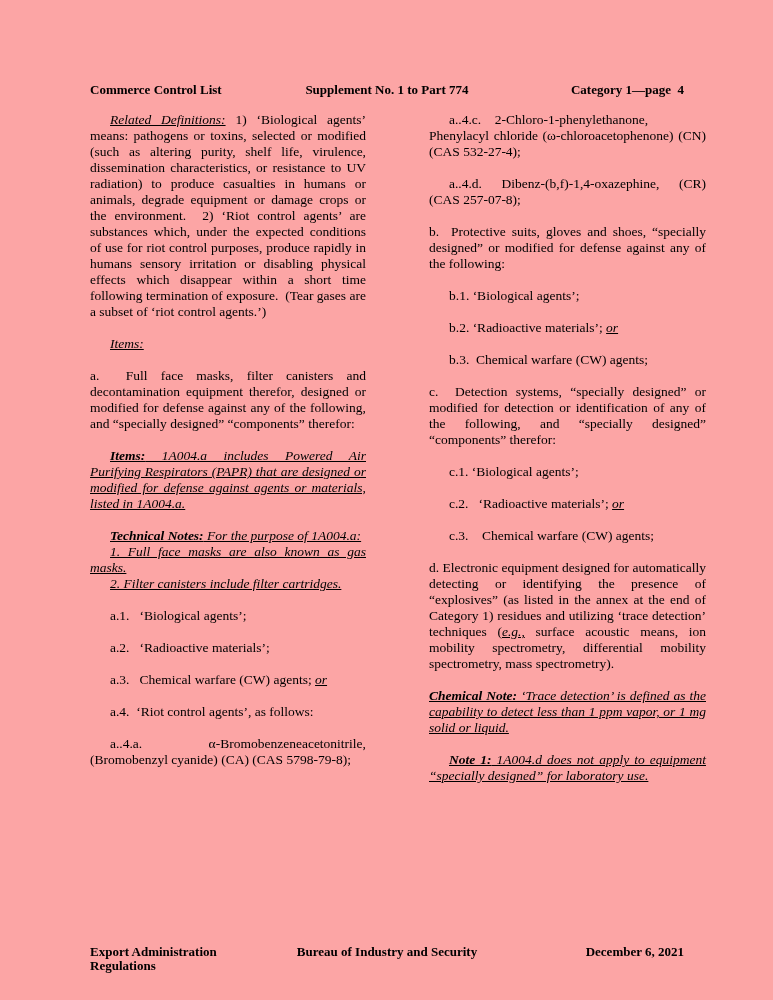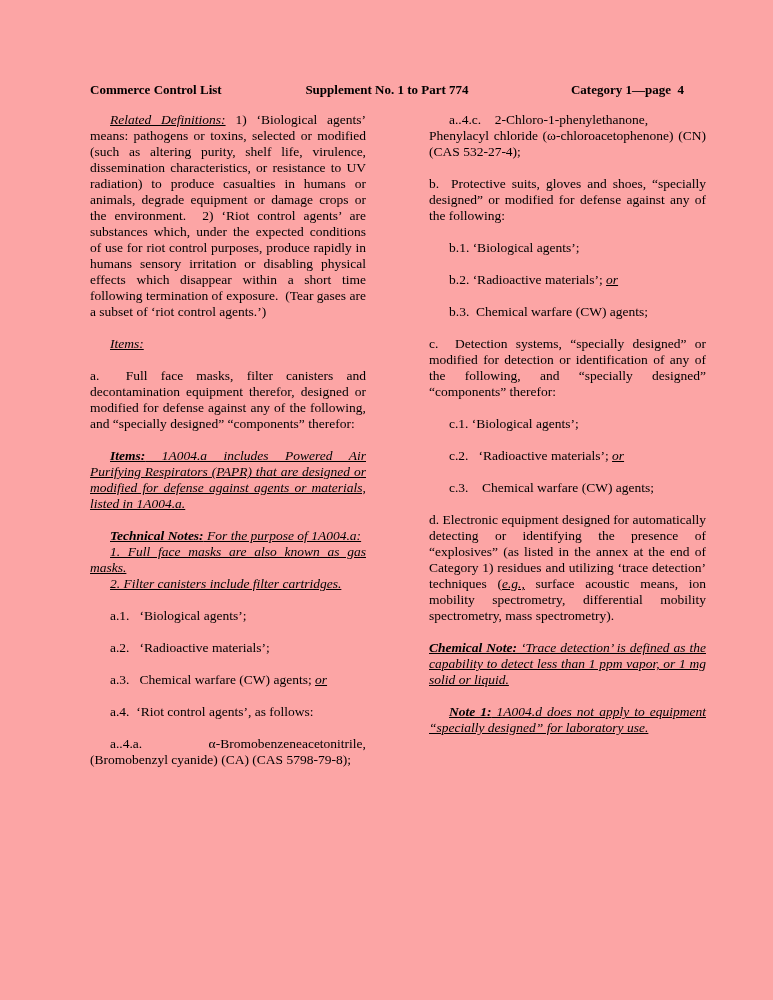--- a/index.html
+++ b/index.html
@@ -64,34 +64,40 @@
     <p class="para indent">a.2.&nbsp;&nbsp;&nbsp;‘Radioactive materials’;</p>
     <p class="para indent"><span>a.3.&nbsp;&nbsp;&nbsp;Chemical warfare (CW) agents; </span><span class="i">or</span></p>
     <p class="para indent">a.4.&nbsp; ‘Riot control agents’, as follows:</p>
 
     <p class="para indent">a..4.a. α-Bromobenzeneacetonitrile, (Bromobenzyl cyanide) (CA) (CAS 5798-79-8);</p>
   </div>
 
   <div class="col col-right">
     <p class="para indent"><span>a..4.c.&nbsp;&nbsp;&nbsp;&nbsp;2-Chloro-1-phenylethanone,</span><br><span>Phenylacyl chloride (ω-chloroacetophenone) (CN) (CAS 532-27-4);</span></p>
 
+    <p class="para indent">a..4.d. Dibenz-(b,f)-1,4-oxazephine, (CR) (CAS 257-07-8);</p>
 
 
 
     <p class="para">b.&nbsp; Protective suits, gloves and shoes, “specially designed” or modified for defense against any of the following:</p>
     <p class="para indent">b.1.&nbsp;‘Biological agents’;</p>
     <p class="para indent"><span>b.2.&nbsp;‘Radioactive materials’; </span><span class="i">or</span></p>
     <p class="para indent">b.3.&nbsp;&nbsp;Chemical warfare (CW) agents;</p>
 
     <p class="para">c.&nbsp; Detection systems, “specially designed” or modified for detection or identification of any of the following, and “specially designed” “components” therefor:</p>
     <p class="para indent">c.1.&nbsp;‘Biological agents’;</p>
     <p class="para indent"><span>c.2.&nbsp;&nbsp;&nbsp;‘Radioactive materials’; </span><span class="i">or</span></p>
     <p class="para indent">c.3.&nbsp;&nbsp;&nbsp;&nbsp;Chemical warfare (CW) agents;</p>
 
     <p class="para"><span>d. Electronic equipment designed for automatically detecting or identifying the presence of “explosives” (as listed in the annex at the end of Category 1) residues and utilizing ‘trace detection’ techniques (</span><span class="i">e.g.,</span><span> surface acoustic means, ion mobility spectrometry, differential mobility spectrometry, mass spectrometry).</span></p>
 
     <p class="para i"><span class="b">Chemical Note:</span><span> ‘Trace detection’ is defined as the capability to detect less than 1 ppm vapor, or 1 mg solid or liquid.</span></p>
 
     <p class="para indent i"><span class="b">Note 1:</span><span> 1A004.d does not apply to equipment “specially designed” for laboratory use.</span></p>
   </div>
 
+  <div class="running-foot">
+    <span class="rh-left">Export Administration Regulations</span>
+    <span class="rh-center">Bureau of Industry and Security</span>
+    <span class="rh-right">December 6, 2021</span>
+  </div>
 
 </div>
 
 </body></html>

